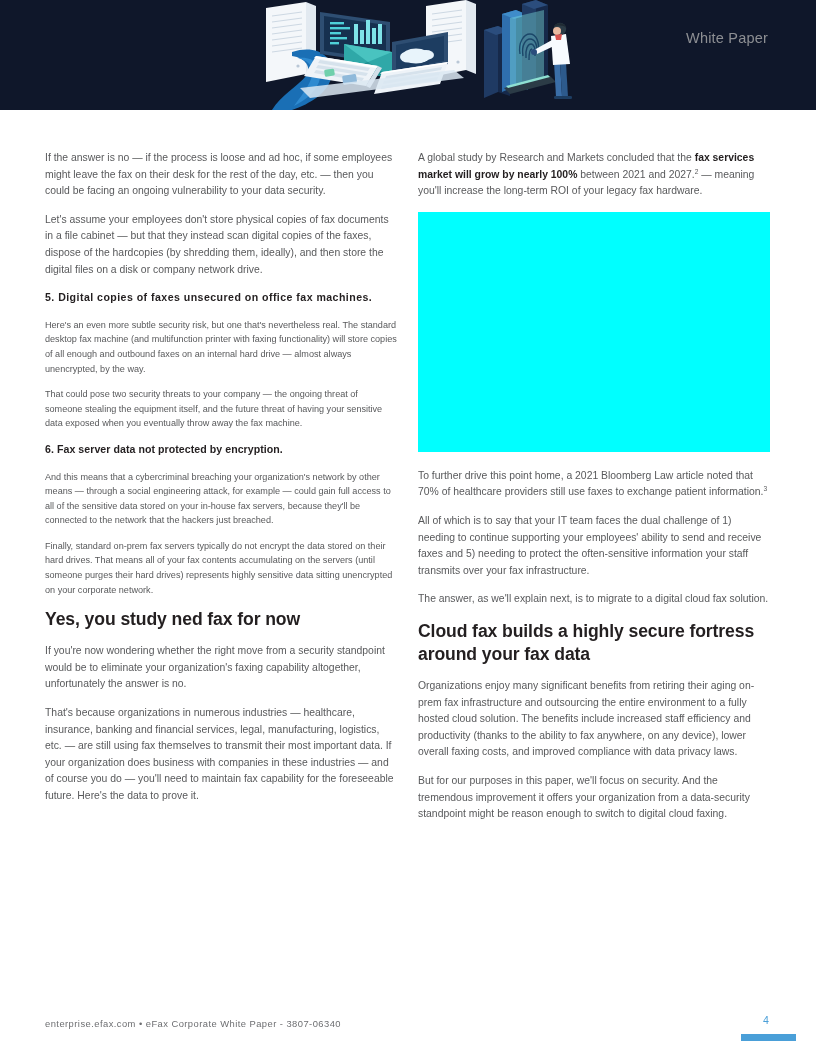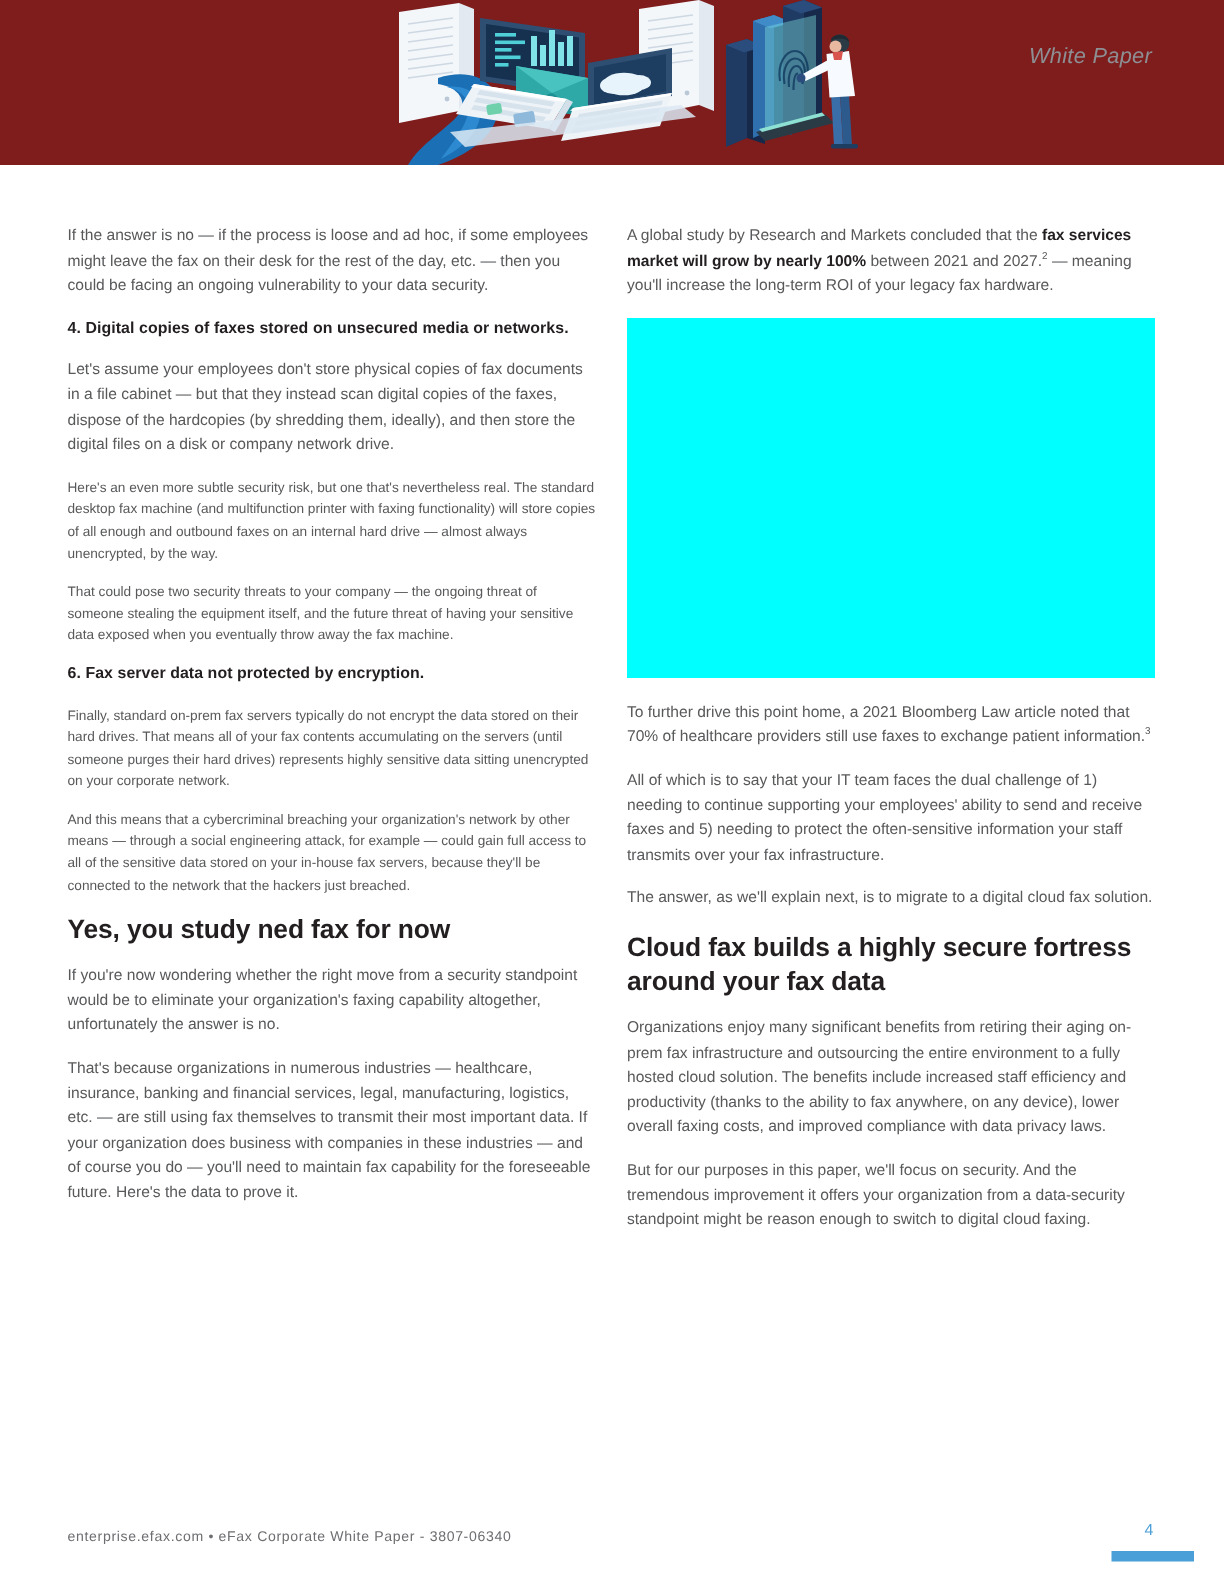--- a/index.html
+++ b/index.html
@@ -19,22 +19,21 @@
     background: #ffffff;
     overflow: hidden;
   }
 
   
   #header-band {
     position: absolute;
     left: 0; top: 0;
     width: 816px;
     height: 110px;
-    background: #7f1d1d;
-    font-style: italic;
+    background: #0f172a;
   }
 
   #header-label {
     position: absolute;
     right: 48px;
     top: 30px;
     font-size: 14.5px;
     color: #8d8f93;
     letter-spacing: 0.2px;
     white-space: nowrap;
@@ -321,35 +320,35 @@
 
     <div id="header-label">White Paper</div>
   </div>
 
   <div id="content">
 
     <div class="column" id="col-left">
 
       <p class="body">If the answer is no — if the process is loose and ad hoc, if some employees might leave the fax on their desk for the rest of the day, etc. — then you could be facing an ongoing vulnerability to your data security.</p>
 
-      <h3 class="subhead">4. Digital copies of faxes stored on unsecured media or networks.</h3>
 
       <p class="body">Let's assume your employees don't store physical copies of fax documents in a file cabinet — but that they instead scan digital copies of the faxes, dispose of the hardcopies (by shredding them, ideally), and then store the digital files on a disk or company network drive.</p>
 
 
+      <h3 class="subhead sp">5. Digital copies of faxes unsecured on office fax machines.</h3>
 
       <p class="body sm">Here's an even more subtle security risk, but one that's nevertheless real. The standard desktop fax machine (and multifunction printer with faxing functionality) will store copies of all enough and outbound faxes on an internal hard drive —  almost always unencrypted, by the way.</p>
 
       <p class="body sm">That could pose two security threats to your company — the ongoing threat of someone stealing the equipment itself, and the future threat of having your sensitive data exposed when you eventually throw away the fax machine.</p>
 
       <h3 class="subhead">6. Fax server data not protected by encryption.</h3>
 
+      <p class="body sm">And this means that a cybercriminal breaching your organization's network by other means — through a social engineering attack, for example — could gain full access to all of the sensitive data stored on your in-house fax servers, because they'll be connected to the network that the hackers just breached.</p>
+
       <p class="body sm">Finally, standard on-prem fax servers typically do not encrypt the data stored on their hard drives. That means all of your fax contents accumulating on the servers (until someone purges their hard drives) represents highly sensitive data sitting unencrypted on your corporate network.</p>
-
-      <p class="body sm">And this means that a cybercriminal breaching your organization's network by other means — through a social engineering attack, for example — could gain full access to all of the sensitive data stored on your in-house fax servers, because they'll be connected to the network that the hackers just breached.</p>
 
       <h2 class="heading">Yes, you study ned fax for now</h2>
 
       <p class="body">If you're now wondering whether the right move from a security standpoint would be to eliminate your organization's faxing capability altogether, unfortunately the answer is no.</p>
 
       <p class="body">That's because organizations in numerous industries — healthcare, insurance, banking and financial services, legal, manufacturing, logistics, etc. — are still using fax themselves to transmit their most important data. If your organization does business with companies in these industries — and of course you do — you'll need to maintain fax capability for the foreseeable future. Here's the data to prove it.</p>
     </div>
 
     <div class="column" id="col-right">
 

